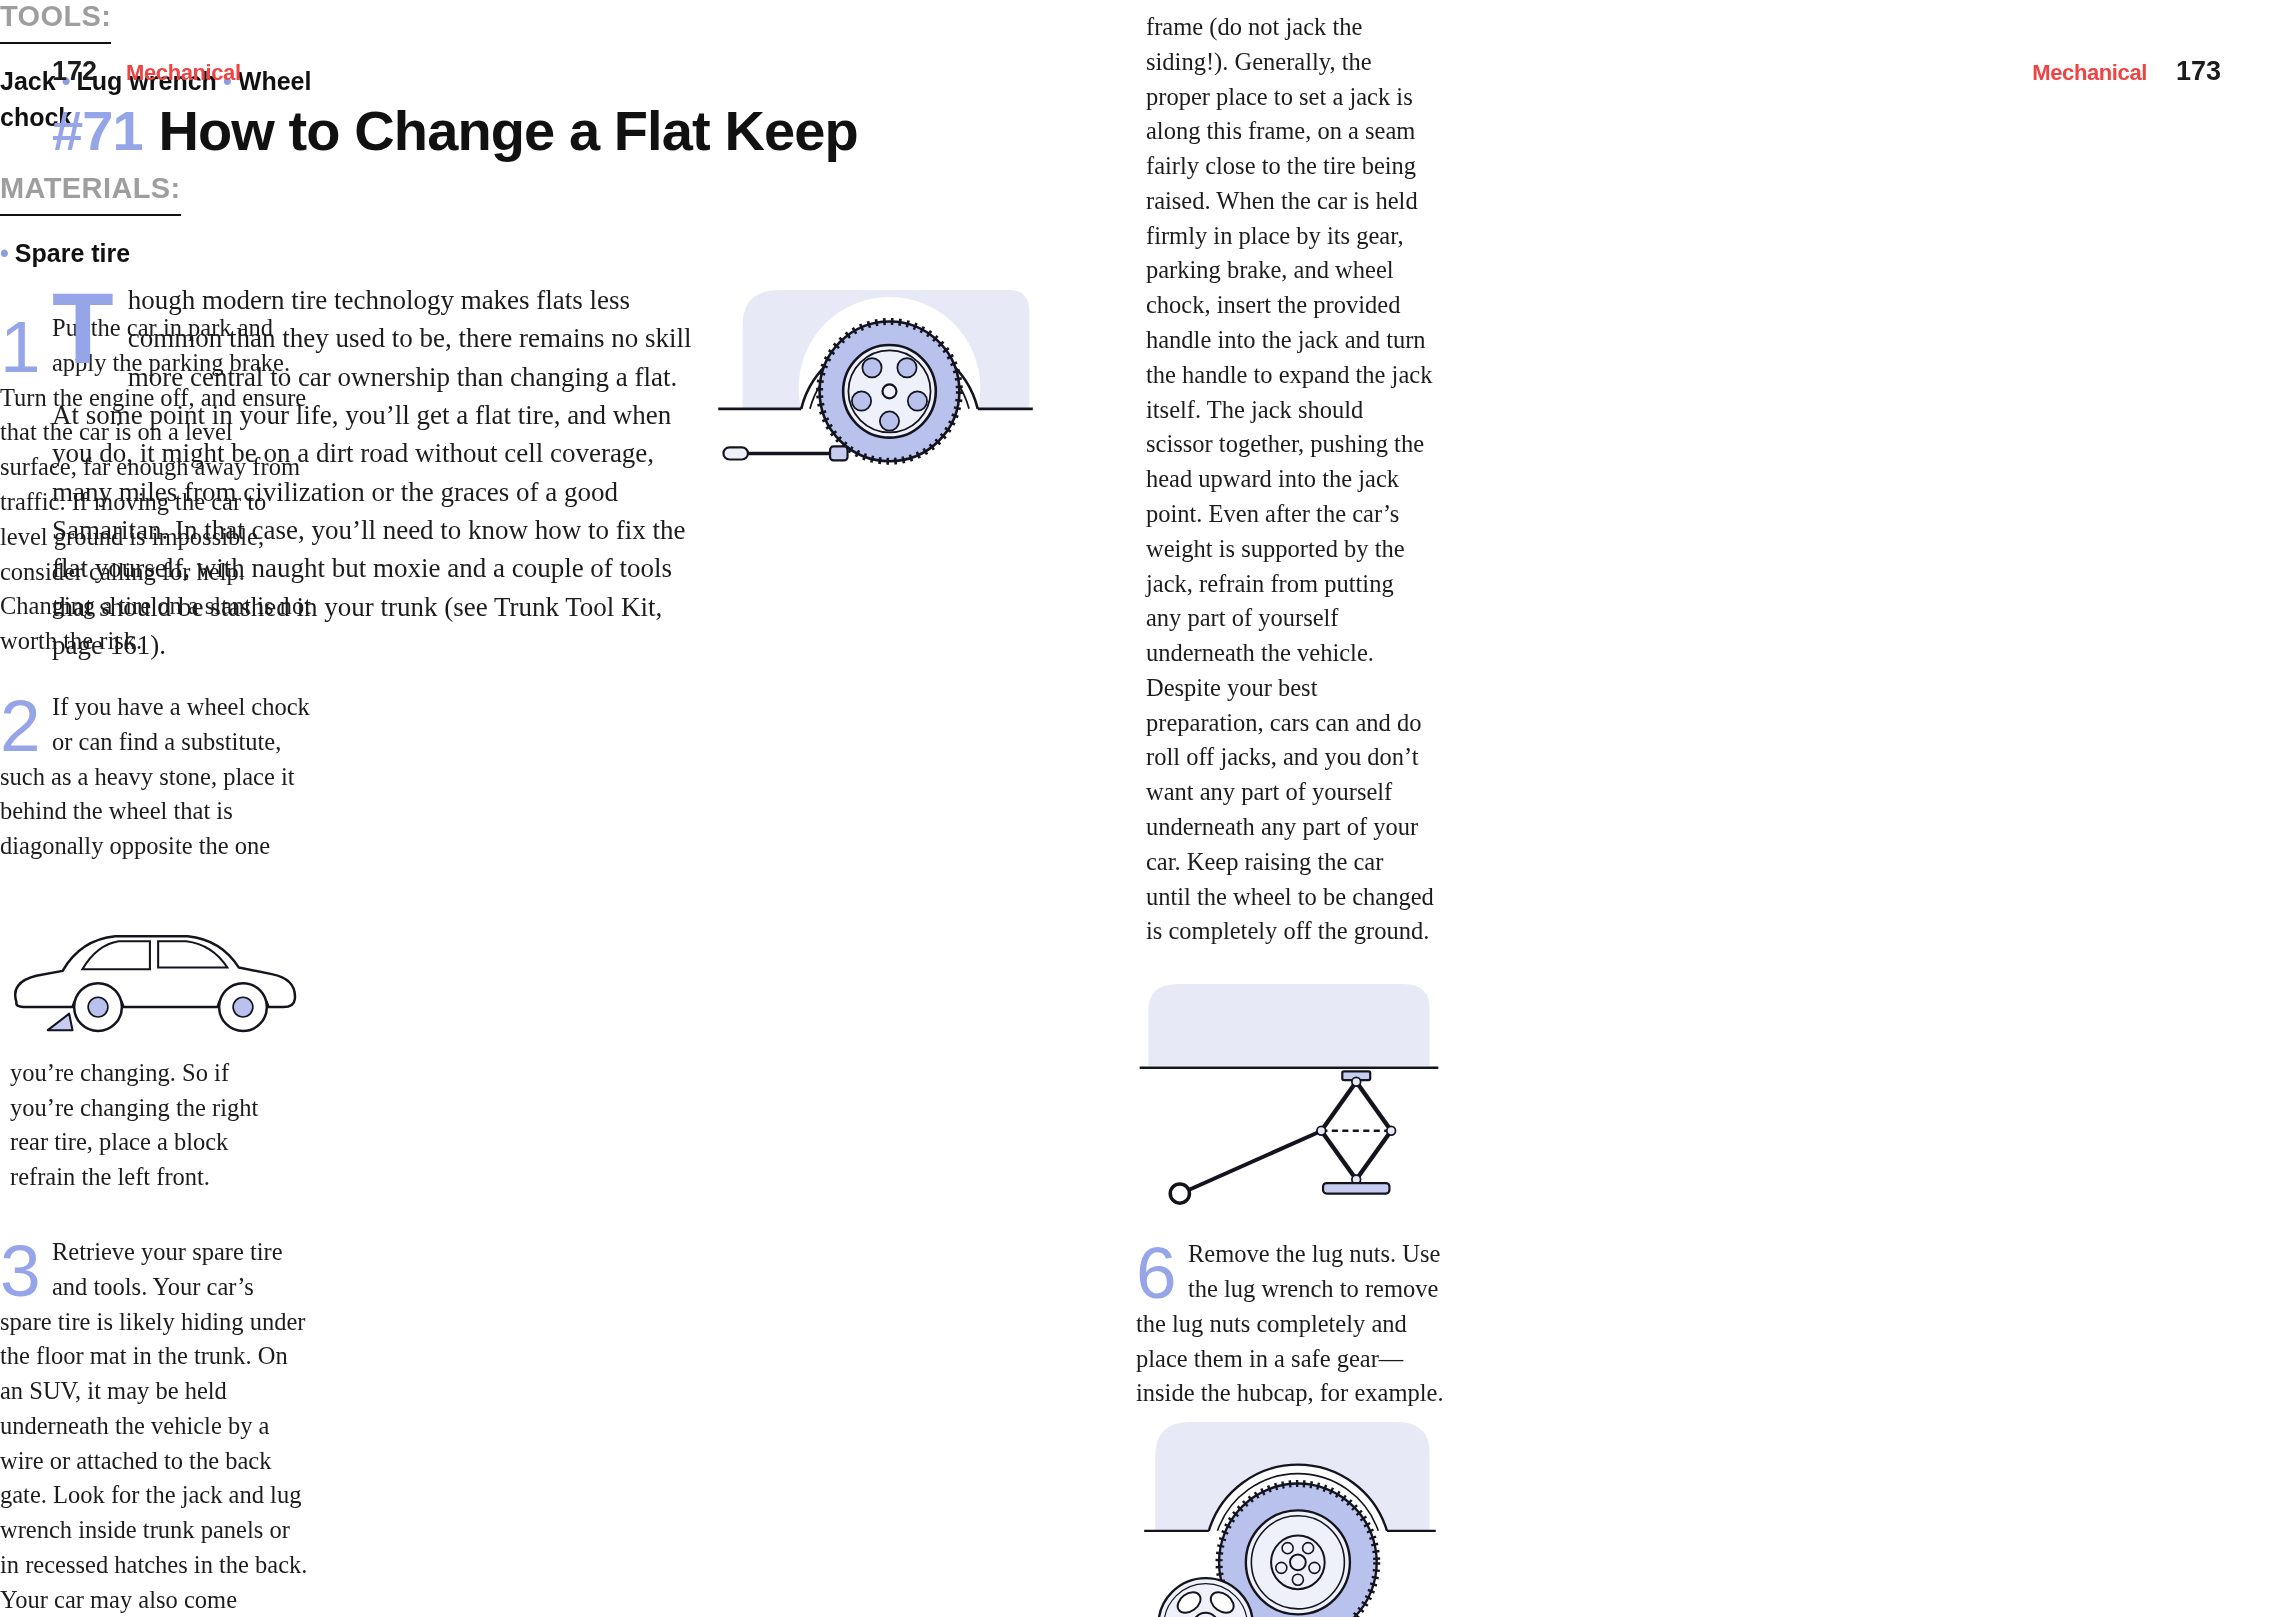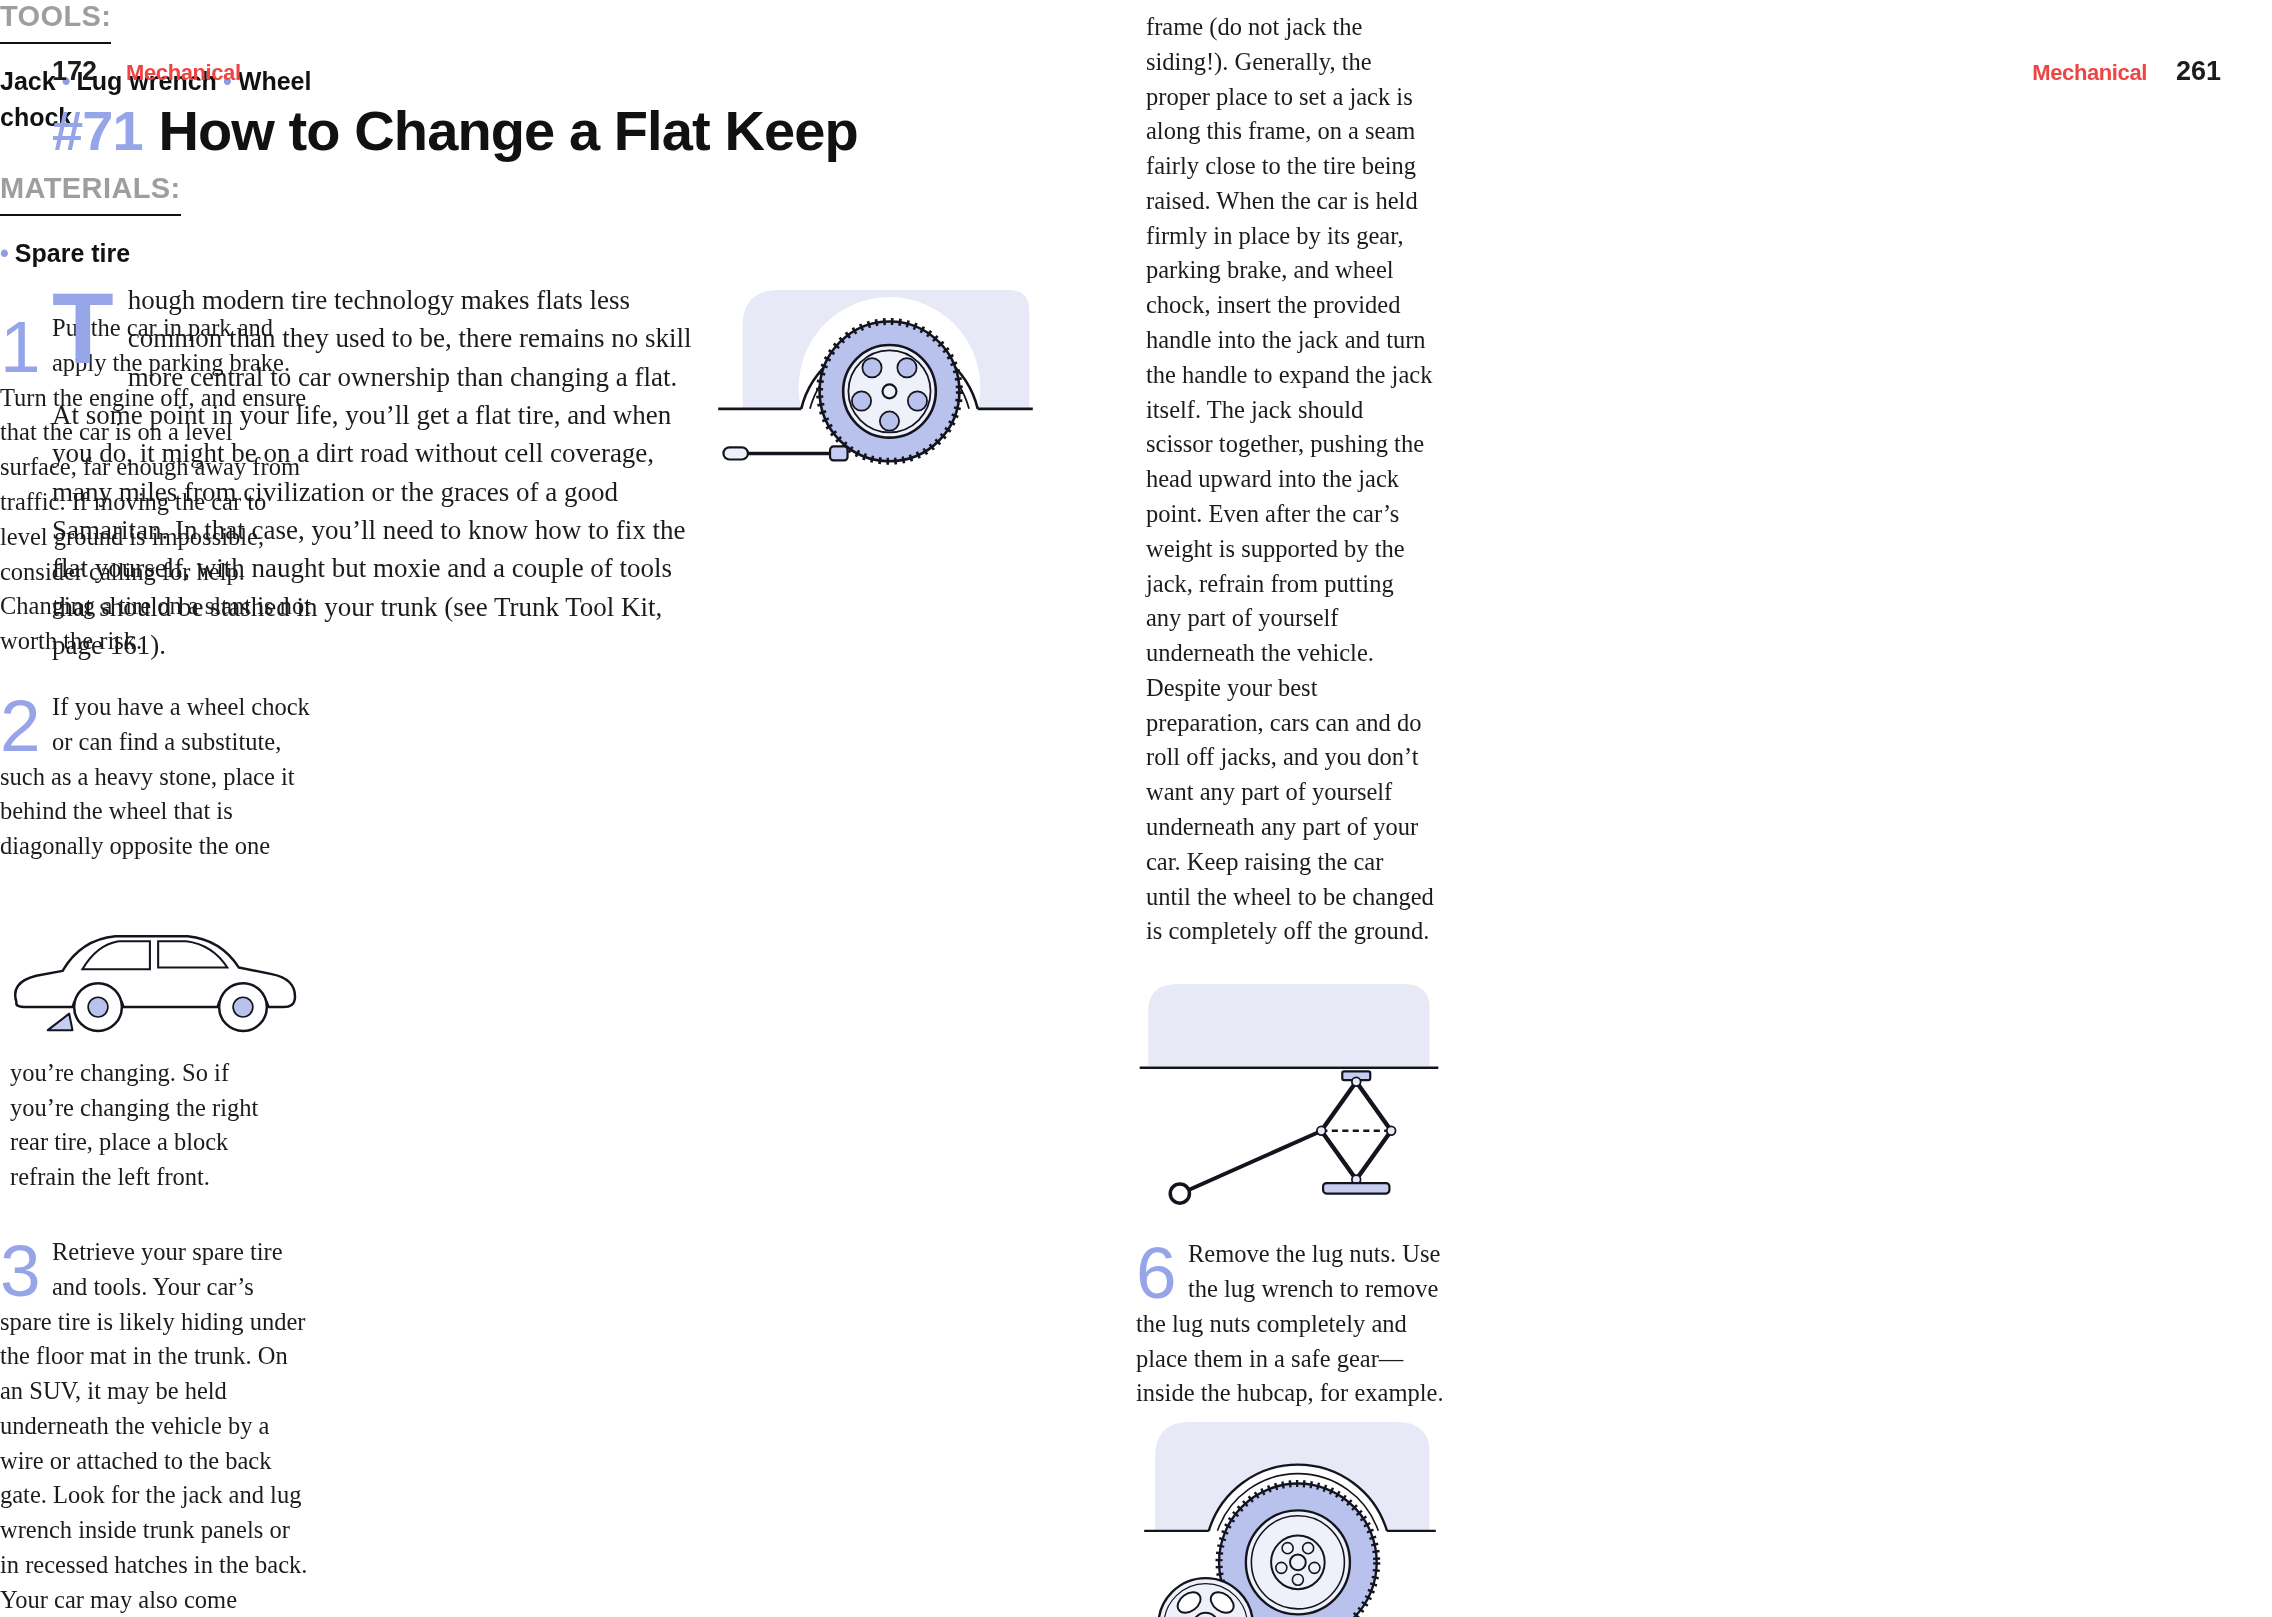--- a/index.html
+++ b/index.html
@@ -114,21 +114,21 @@
       </p>
 
     </div>
 
   </div>
 
   <div class="page page-right">
 
     <div class="abs hdr" style="right:51px;top:56px">
       <span class="sectionlbl">Mechanical</span>
-      <span class="pagenum">261</span>
+      <span class="pagenum">173</span>
     </div>
 
     <div class="col" style="left:124px;top:164px;width:308px">
       <p class="body cont">frame (do not jack the siding!). Generally, the proper place to set a jack is along this frame, on a seam fairly close to the tire being raised. When the car is held firmly in place by its gear, parking brake, and wheel chock, insert the provided handle into the jack and turn the handle to expand the jack itself. The jack should scissor together, pushing the head upward into the jack point. Even after the car’s weight is supported by the jack, refrain from putting any part of yourself underneath the vehicle. Despite your best preparation, cars can and do roll off jacks, and you don’t want any part of yourself underneath any part of your car. Keep raising the car until the wheel to be changed is completely off the ground.</p>
 
       <svg class="illus" width="306" height="255" viewBox="0 0 350 292">
         <path d="M14 110 L14 46 Q14 16 48 16 L306 16 Q336 16 336 44 L336 110 Z" fill="#e7e9f7"></path>
         <line x1="4" y1="112" x2="346" y2="112" stroke="#14141f" stroke-width="3"></line>
         <g>
           <rect x="236" y="116" width="32" height="10" rx="2" fill="#c6cdf0" stroke="#14141f" stroke-width="2.5"></rect>

